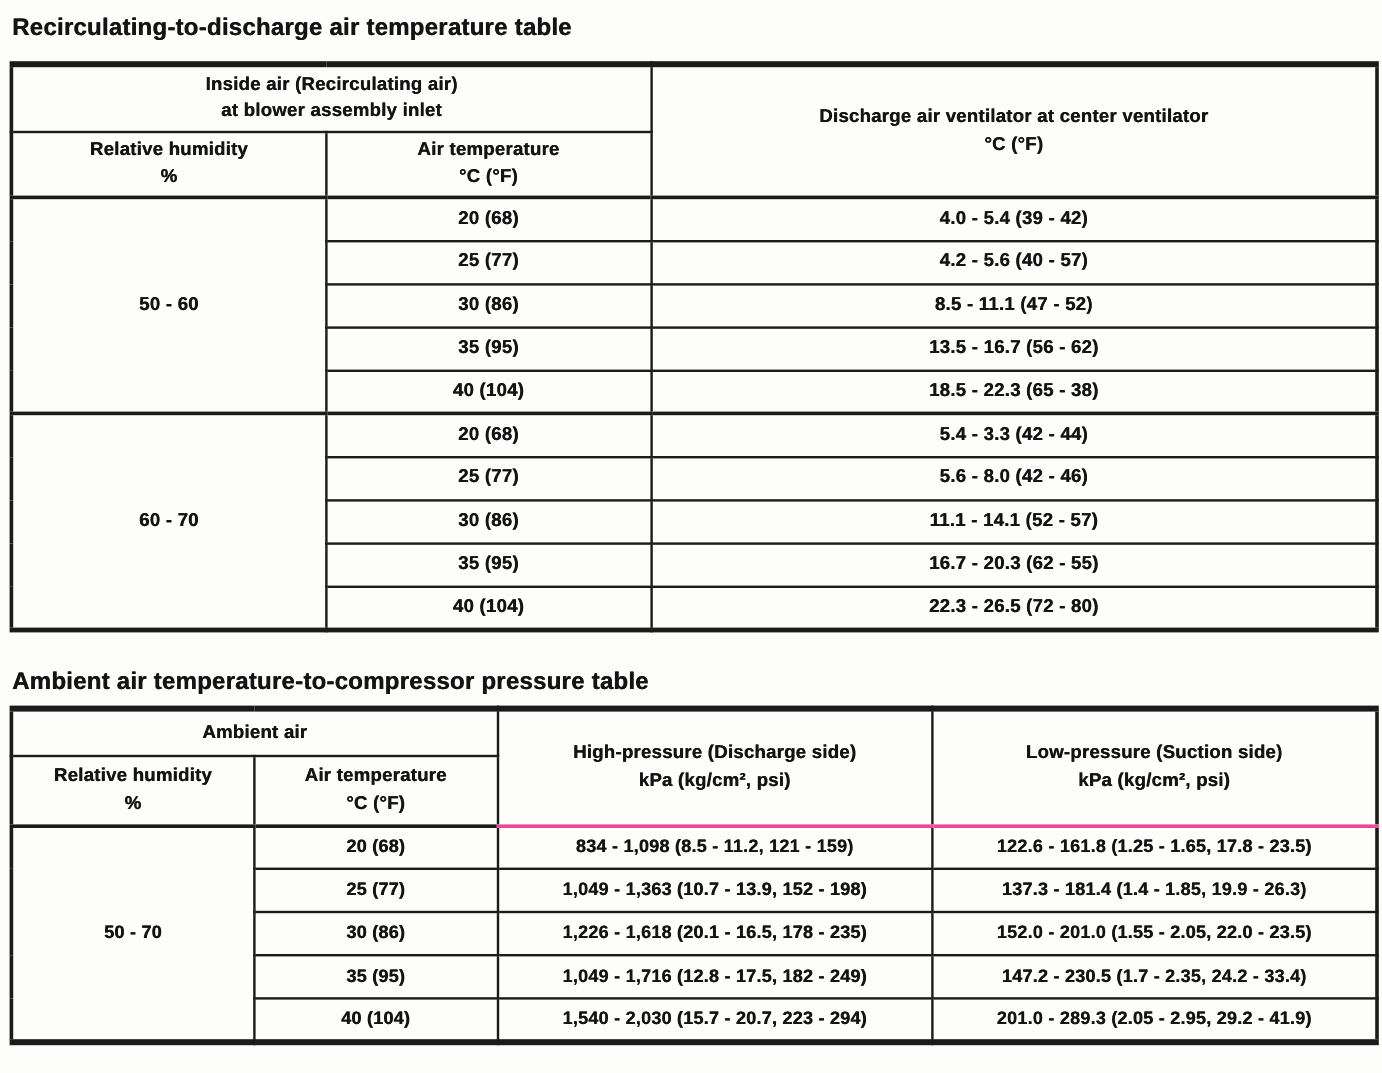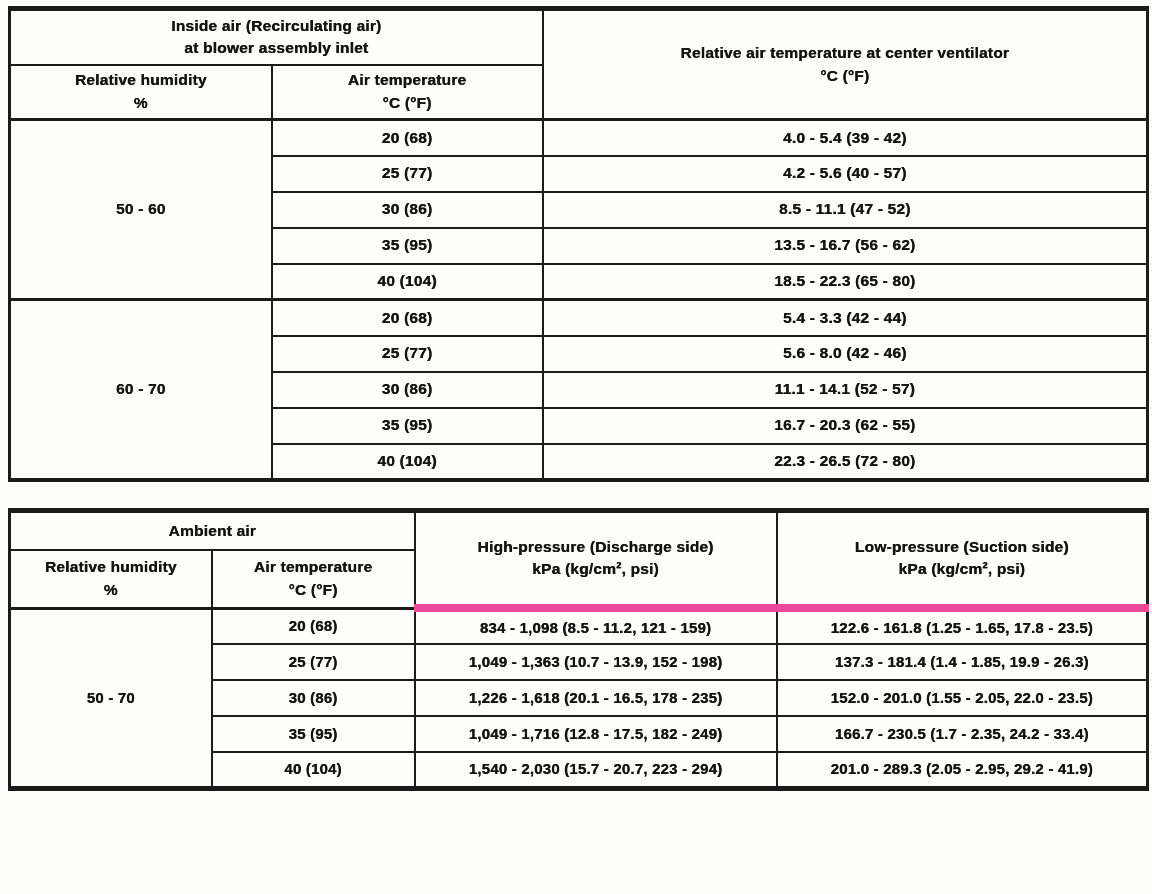--- a/index.html
+++ b/index.html
@@ -45,44 +45,45 @@
   }
   .t1 .h-row1 td { height: 56px; }
   .t1 .h-row2 td { height: 55px; border-bottom: 3px solid #1b1b1b; }
   .t1 td.span-head { border-bottom: 3px solid #1b1b1b; }
   .t1 tr.data td { height: 36px; }
   .t1 tr.grp-start td { border-top: 3px solid #1b1b1b; }
   .t2 {
     border: 3px solid #1b1b1b;
     border-top-width: 5px;
     border-bottom-width: 5px;
-    margin-top: 26px;
+    margin-top: 8px;
   }
   .t2 .h-row1 td { height: 40px; }
   .t2 .h-row2 td { height: 58px; border-bottom: 3px solid #1b1b1b; }
-  .t2 td.span-head { border-bottom: 8px solid #ec4899; }
+  .t2 td.span-head { border-bottom: 3px solid #ec4899; }
   .t2 tr.data td { height: 36px; font-size: 15px; }
 </style>
 </head>
 <body>
 
 <div class="page">
 
+  <div class="tbl-title" id="title1">Recirculating-to-discharge air temperature table</div>
 
   <table class="t1">
     <colgroup>
         <col style="width:262px">
         <col style="width:271px">
         <col style="width:605px">
       </colgroup>
     <tbody>
       <tr class="h-row1">
         <td colspan="2" class="pre">Inside air (Recirculating air)
 at blower assembly inlet</td>
-        <td rowspan="2" class="pre span-head">Relative air temperature at center ventilator
+        <td rowspan="2" class="pre span-head">Discharge air ventilator at center ventilator
 °C (°F)</td>
       </tr>
       <tr class="h-row2">
         <td class="pre">Relative humidity
 %</td>
         <td class="pre">Air temperature
 °C (°F)</td>
       </tr>
 
       <tr class="data">
@@ -97,21 +98,21 @@
       <tr class="data">
         <td>30 (86)</td>
         <td>8.5 - 11.1 (47 - 52)</td>
       </tr>
       <tr class="data">
         <td>35 (95)</td>
         <td>13.5 - 16.7 (56 - 62)</td>
       </tr>
       <tr class="data">
         <td>40 (104)</td>
-        <td>18.5 - 22.3 (65 - 80)</td>
+        <td>18.5 - 22.3 (65 - 38)</td>
       </tr>
 
       <tr class="data grp-start">
         <td rowspan="5">60 - 70</td>
         <td>20 (68)</td>
         <td>5.4 - 3.3 (42 - 44)</td>
       </tr>
       <tr class="data">
         <td>25 (77)</td>
         <td>5.6 - 8.0 (42 - 46)</td>
@@ -124,20 +125,21 @@
         <td>35 (95)</td>
         <td>16.7 - 20.3 (62 - 55)</td>
       </tr>
       <tr class="data">
         <td>40 (104)</td>
         <td>22.3 - 26.5 (72 - 80)</td>
       </tr>
     </tbody>
   </table>
 
+  <div class="tbl-title" id="title2">Ambient air temperature-to-compressor pressure table</div>
 
   <table class="t2">
     <colgroup>
         <col style="width:202px">
         <col style="width:203px">
         <col style="width:362px">
         <col style="width:371px">
       </colgroup>
     <tbody>
       <tr class="h-row1">
@@ -166,21 +168,21 @@
         <td>137.3 - 181.4 (1.4 - 1.85, 19.9 - 26.3)</td>
       </tr>
       <tr class="data">
         <td>30 (86)</td>
         <td>1,226 - 1,618 (20.1 - 16.5, 178 - 235)</td>
         <td>152.0 - 201.0 (1.55 - 2.05, 22.0 - 23.5)</td>
       </tr>
       <tr class="data">
         <td>35 (95)</td>
         <td>1,049 - 1,716 (12.8 - 17.5, 182 - 249)</td>
-        <td>166.7 - 230.5 (1.7 - 2.35, 24.2 - 33.4)</td>
+        <td>147.2 - 230.5 (1.7 - 2.35, 24.2 - 33.4)</td>
       </tr>
       <tr class="data">
         <td>40 (104)</td>
         <td>1,540 - 2,030 (15.7 - 20.7, 223 - 294)</td>
         <td>201.0 - 289.3 (2.05 - 2.95, 29.2 - 41.9)</td>
       </tr>
     </tbody>
   </table>
 
 </div>

